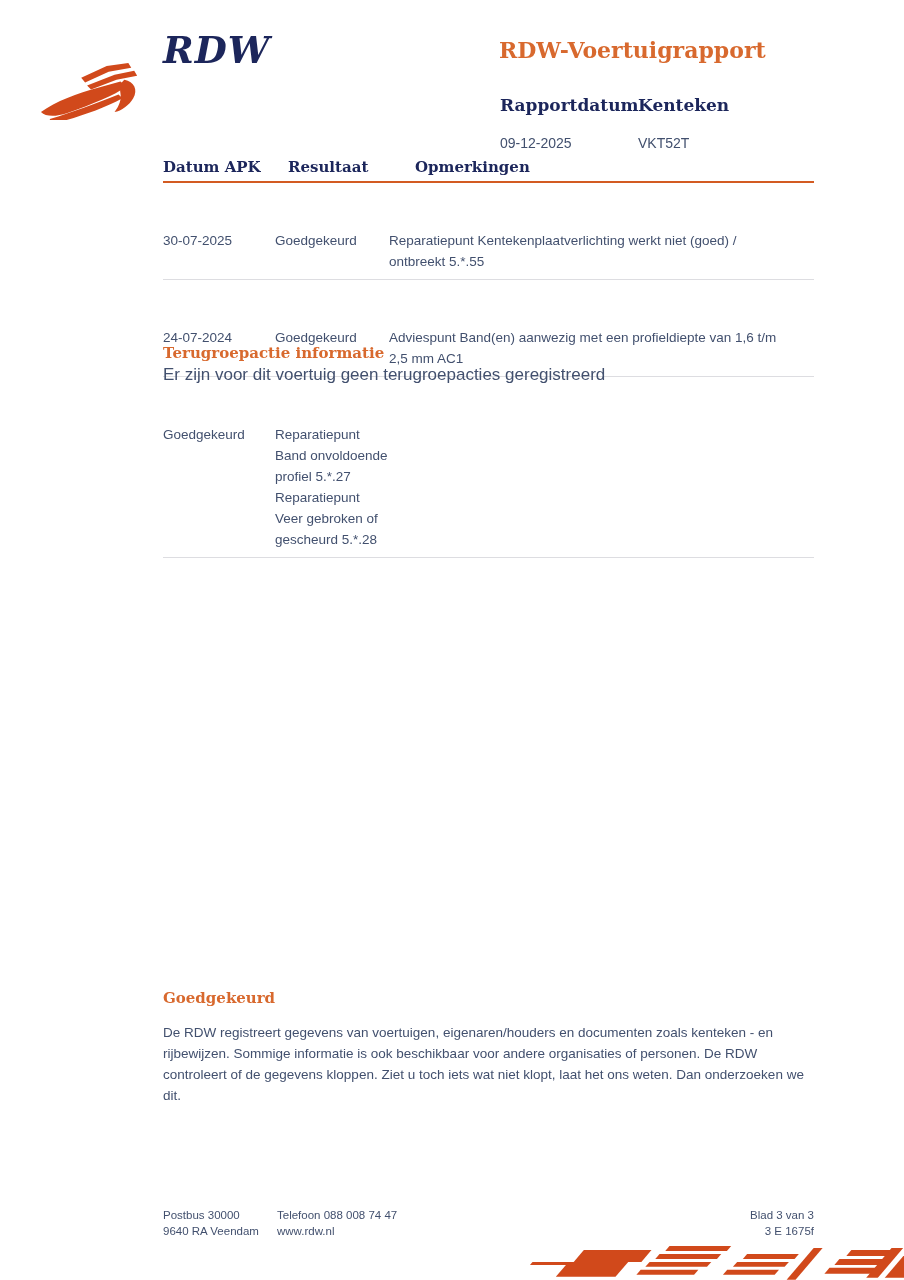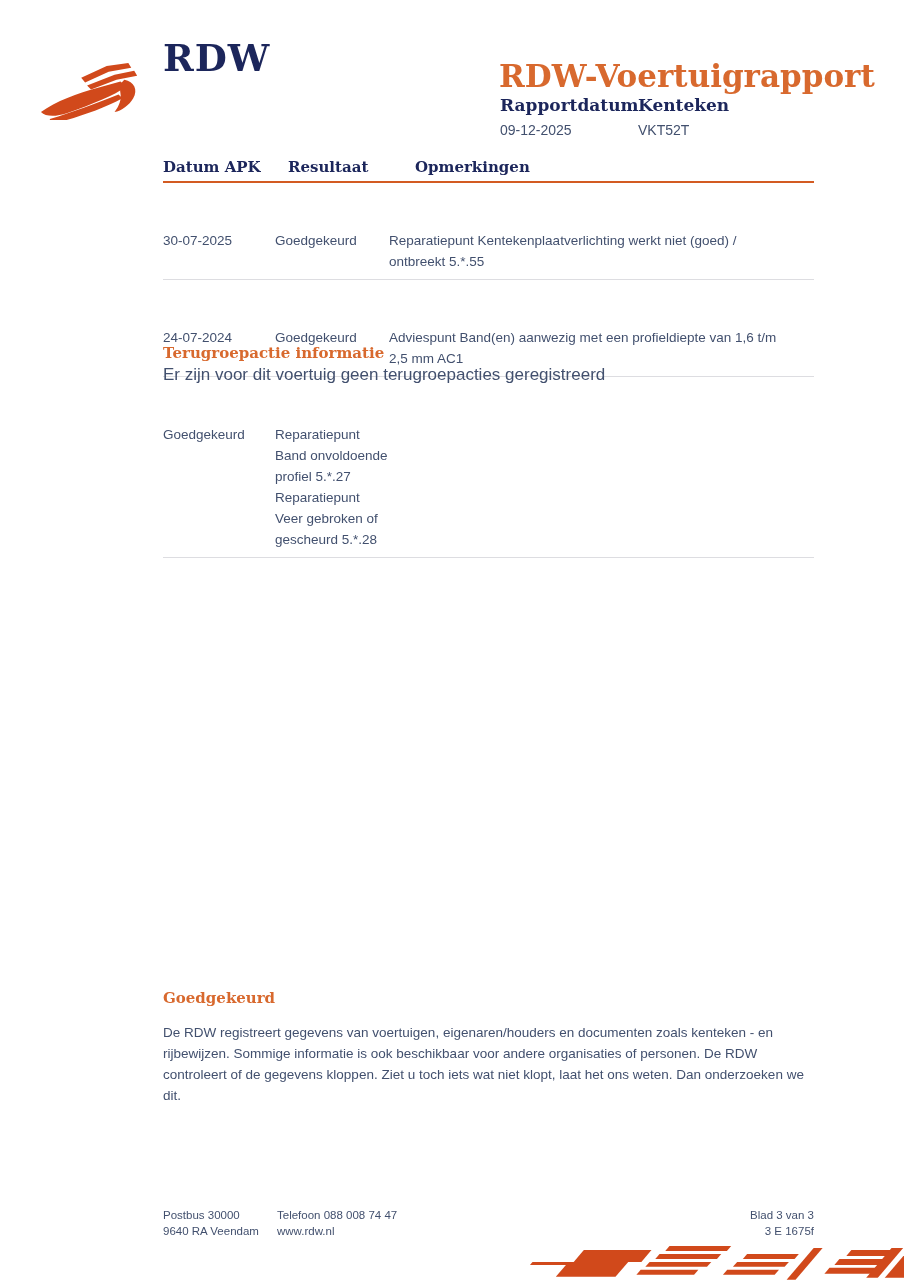--- a/index.html
+++ b/index.html
@@ -8,27 +8,27 @@
   .page {
     position:relative; width:904px; height:1280px;
     background:#ffffff; overflow:hidden;
   }
   .slab { font-family:"DejaVu Serif", serif; font-weight:bold; }
   .navy { color:#1C265B; }
   .body-text { color:#42506E;margin-top:41px; }
   .orange-text { color:#D8692E; }
 
   .logo-wing { position:absolute; left:38px; top:56px; width:108px; height:64px; }
-  .logo-text { position:absolute; left:163px; top:36px; font-size:37px; letter-spacing:1px; }
-  .doc-title { position:absolute; left:499px; top:58px; font-size:31px; }
+  .logo-text { position:absolute; left:163px; top:28px; font-size:37px; letter-spacing:1px;font-style:italic; }
+  .doc-title { position:absolute; left:499px; top:37px; font-size:22px; }
 
   .meta { position:absolute; left:500px; top:95px; display:flex; }
   .meta-col { width:138px; }
   .meta-label { font-size:17px; }
-  .meta-value { font-size:14px; margin-top:7px; }
+  .meta-value { font-size:14px; margin-top:20px; }
 
   .apk-table { position:absolute; left:163px; top:158px; width:651px; }
   .tbl-grid { display:grid; grid-template-columns:112px 114px 1fr; }
   .tbl-head { font-size:15px; padding-bottom:5px; border-bottom:2px solid #D35B22;gap:13px; }
   .tbl-row { font-size:13.5px; line-height:21px; padding:6px 0 7px 0; border-bottom:1px solid #DDDDE1; }
   .tbl-row:last-child { border-bottom:1px solid #DDDDE1; }
 
   .section-heading { font-size:15px; }
   .terugroep { position:absolute; left:163px; top:344px; width:651px; }
   .terugroep .sec-body { font-size:17px; margin-top:3px; }

